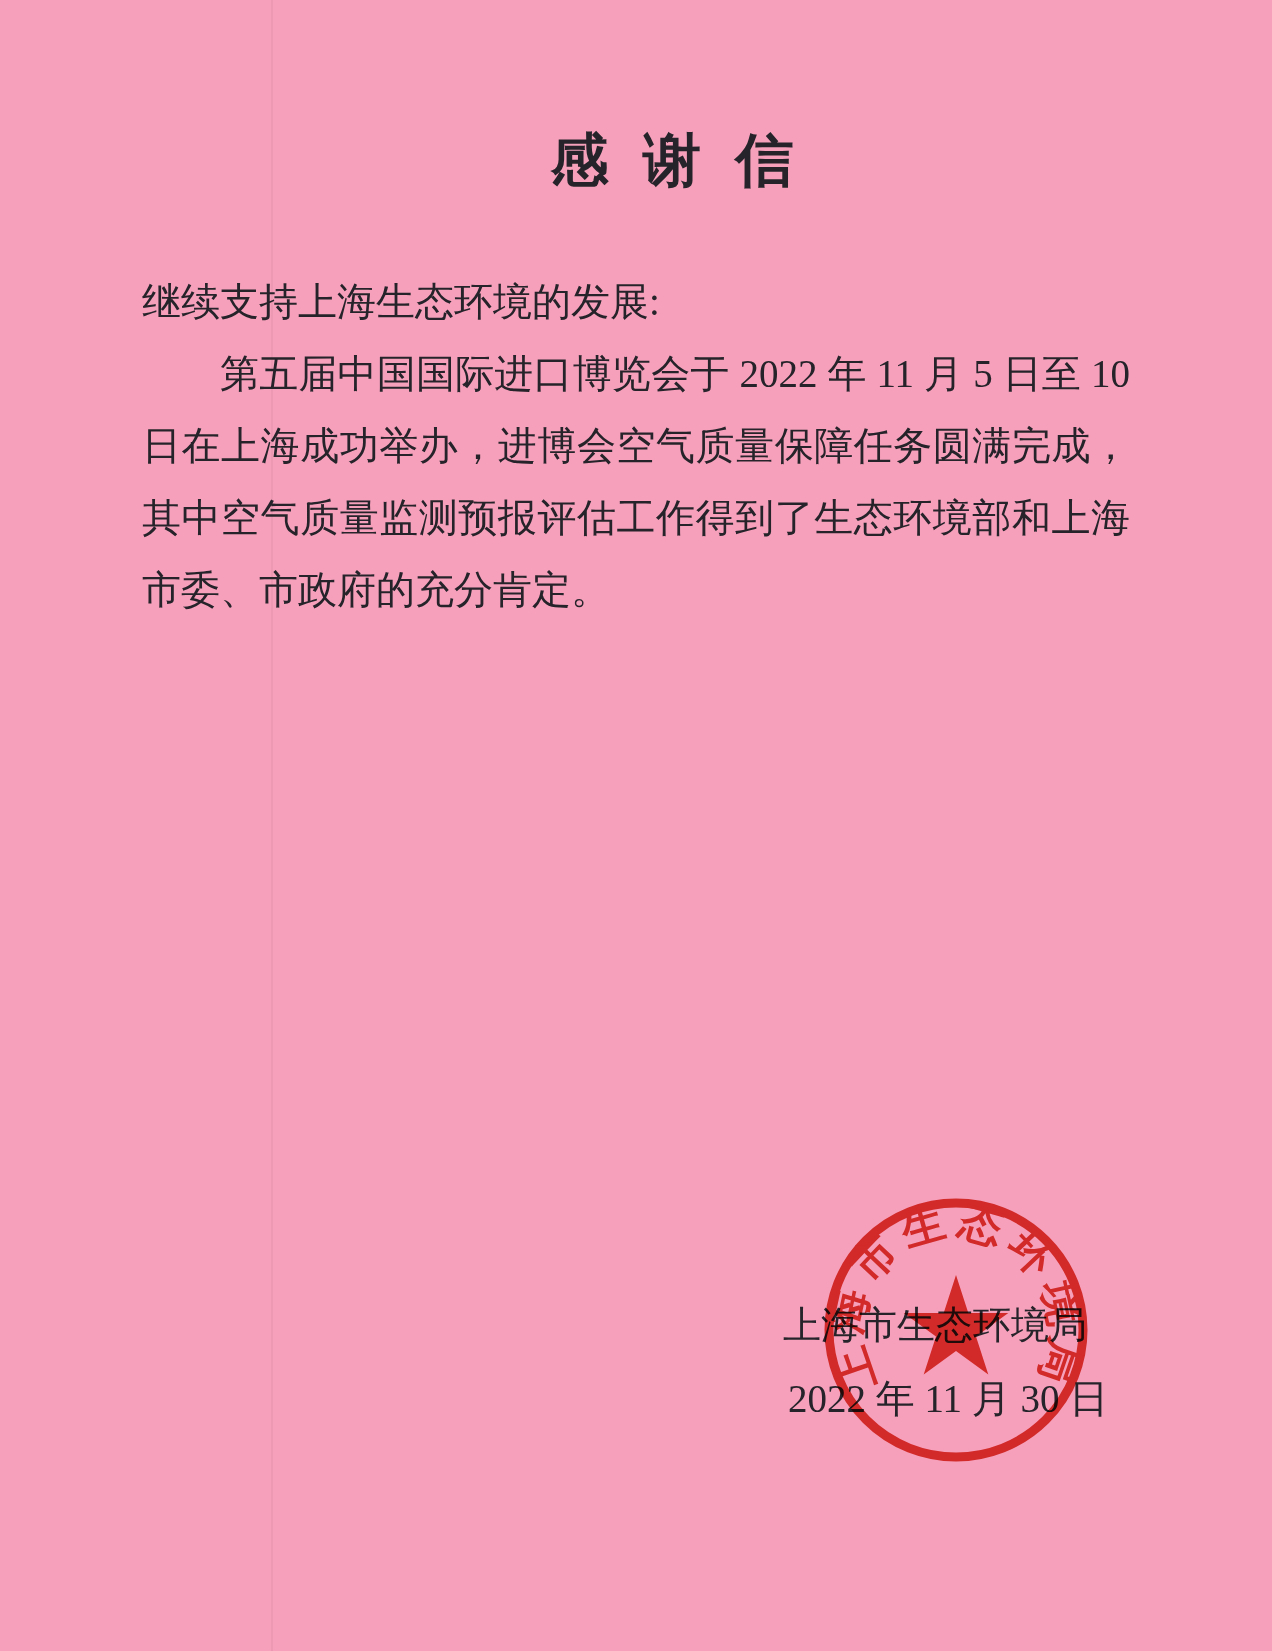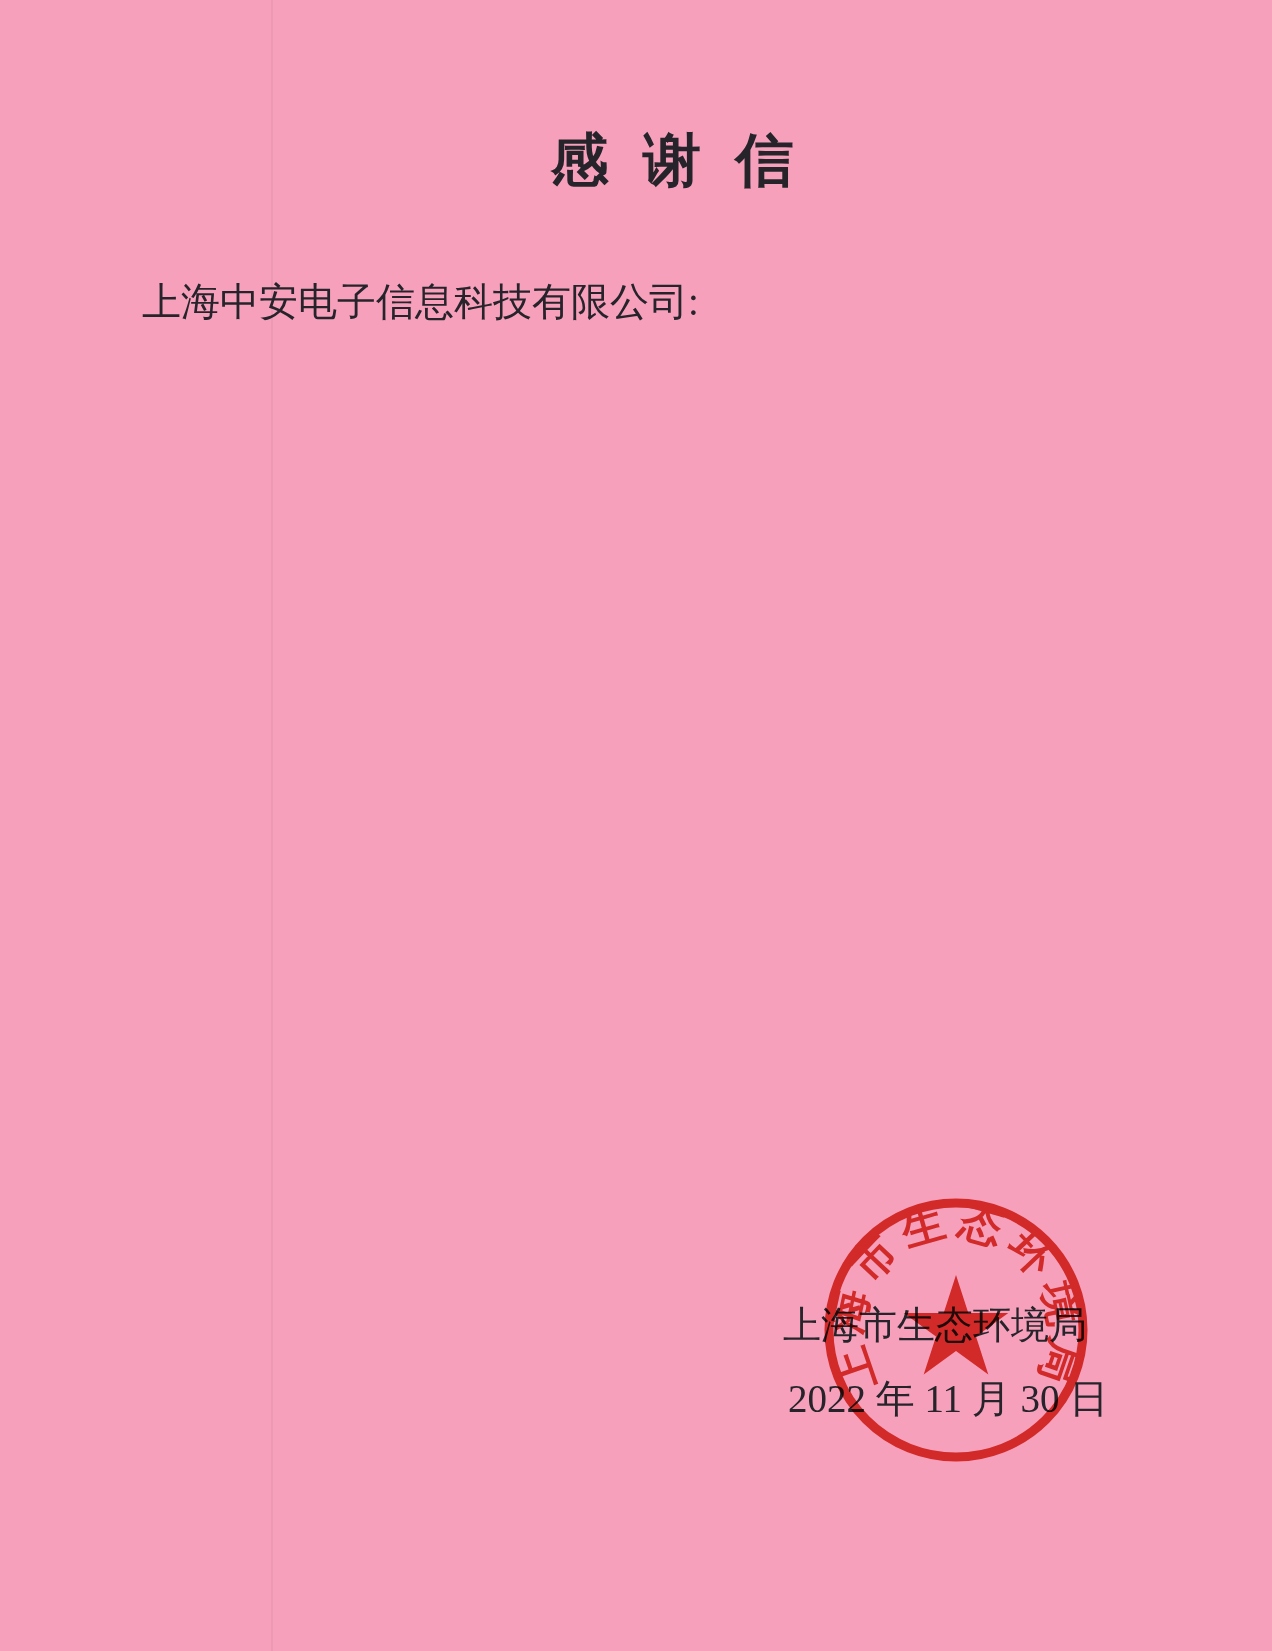--- a/index.html
+++ b/index.html
@@ -90,21 +90,22 @@
 </head>
 <body>
 
 <div class="page">
 
   <div class="crease"></div>
 
   <h1 class="title">感 谢 信</h1>
 
   <div class="body-text">
-    <p class="salutation">上海中安电子信息科技有限公司:</p>
+    <p class="salutation">继续支持上海生态环境的发展:</p>
+    <p class="para">第五届中国国际进口博览会于 2022 年 11 月 5 日至 10 日在上海成功举办，进博会空气质量保障任务圆满完成，其中空气质量监测预报评估工作得到了生态环境部和上海市委、市政府的充分肯定。</p>
   </div>
 
   <div class="signature">上海市生态环境局</div>
 
   <div class="date">2022 年 11 月 30 日</div>
 
   <svg class="seal" viewBox="0 0 280 280" aria-hidden="true">
     <circle class="ring" cx="140" cy="140" r="127"></circle>
     <polygon class="star" points="140,85 152.3,123 192.3,123 160,146.5 172.3,184.5 140,161 107.7,184.5 120,146.5 87.7,123 127.7,123"></polygon>
     <path id="sealArc" d="M 63,193.9 A 94,94 0 1 1 217,193.9" fill="none"></path>

